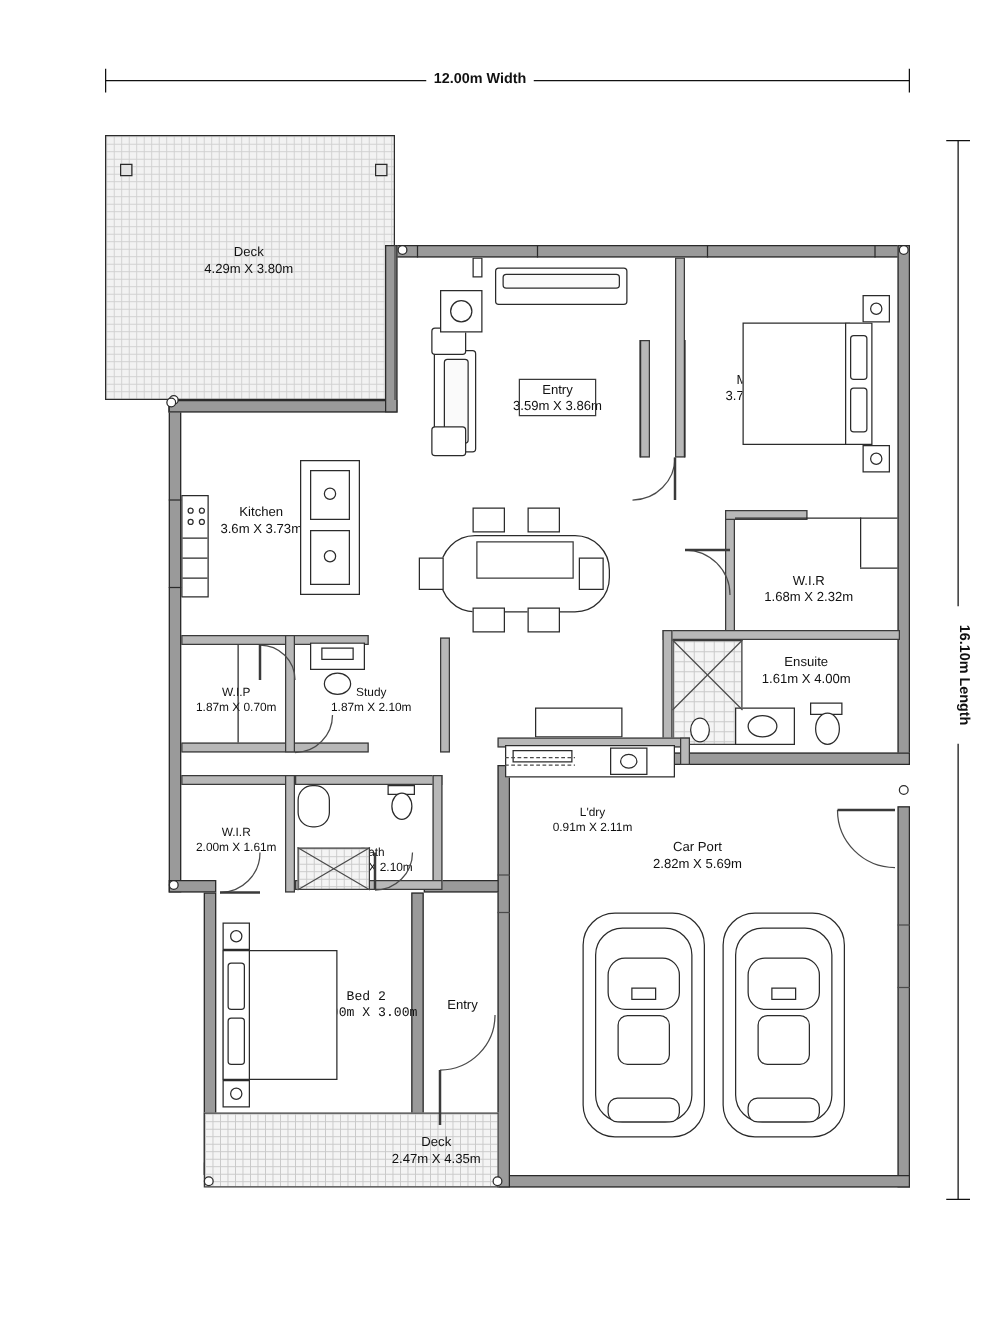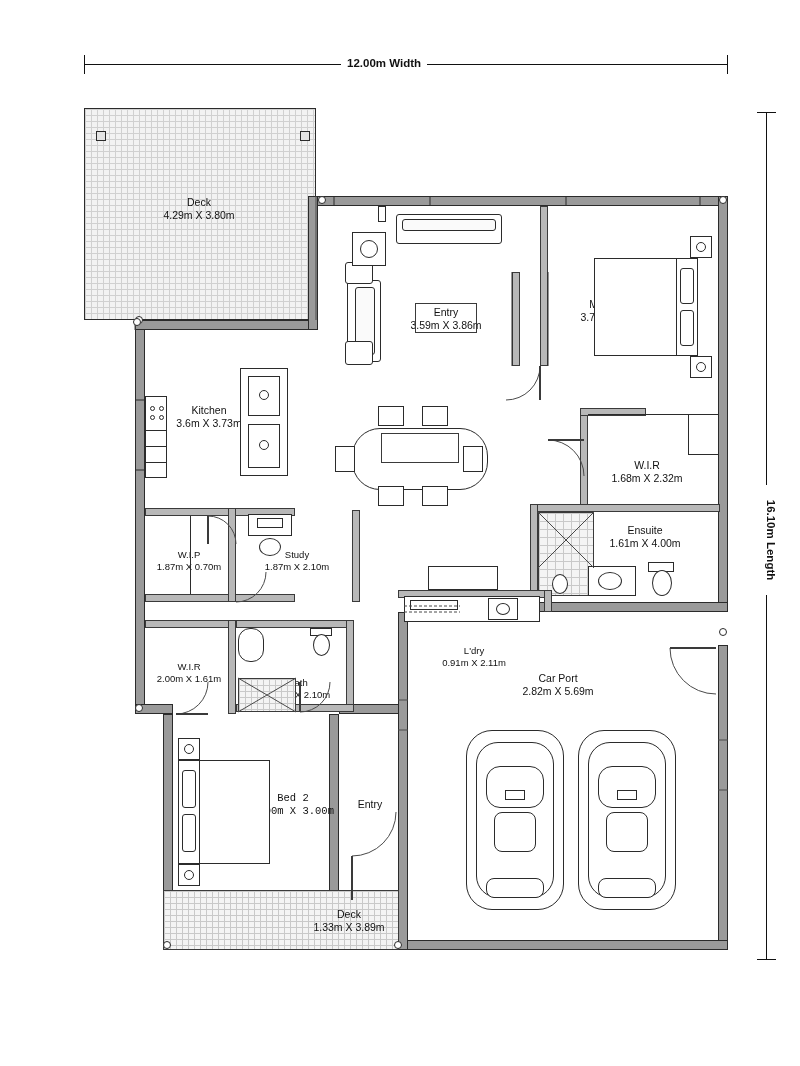--- a/index.html
+++ b/index.html
@@ -373,21 +373,21 @@
   <div class="fx" style="left:178px; top:864px; width:22px; height:22px;"></div>
   <div class="fx fx-round" style="left:184px; top:870px; width:10px; height:10px;"></div>
 
   <div class="label" style="left:340px; top:798px; width:60px;">
     <span class="ln1">Entry</span>
   </div>
 
   <div class="tile-hatch-sm" style="left:163px; top:890px; width:236px; height:60px;"></div>
   <div class="label" style="left:300px; top:908px; width:98px;">
     <span class="ln1">Deck</span>
-    <span class="ln2">1.33m X 3.89m</span>
+    <span class="ln2">2.47m X 4.35m</span>
   </div>
 
   <svg class="overlay" viewBox="0 0 800 1066">
     <g fill="none" stroke="#4a4a4a" stroke-width="1">
 
       <path d="M316 320 L316 196"></path>
 
       <path d="M135 320 L135 330"></path>
 
       <path d="M540 366 A 34 34 0 0 1 506 400"></path>

